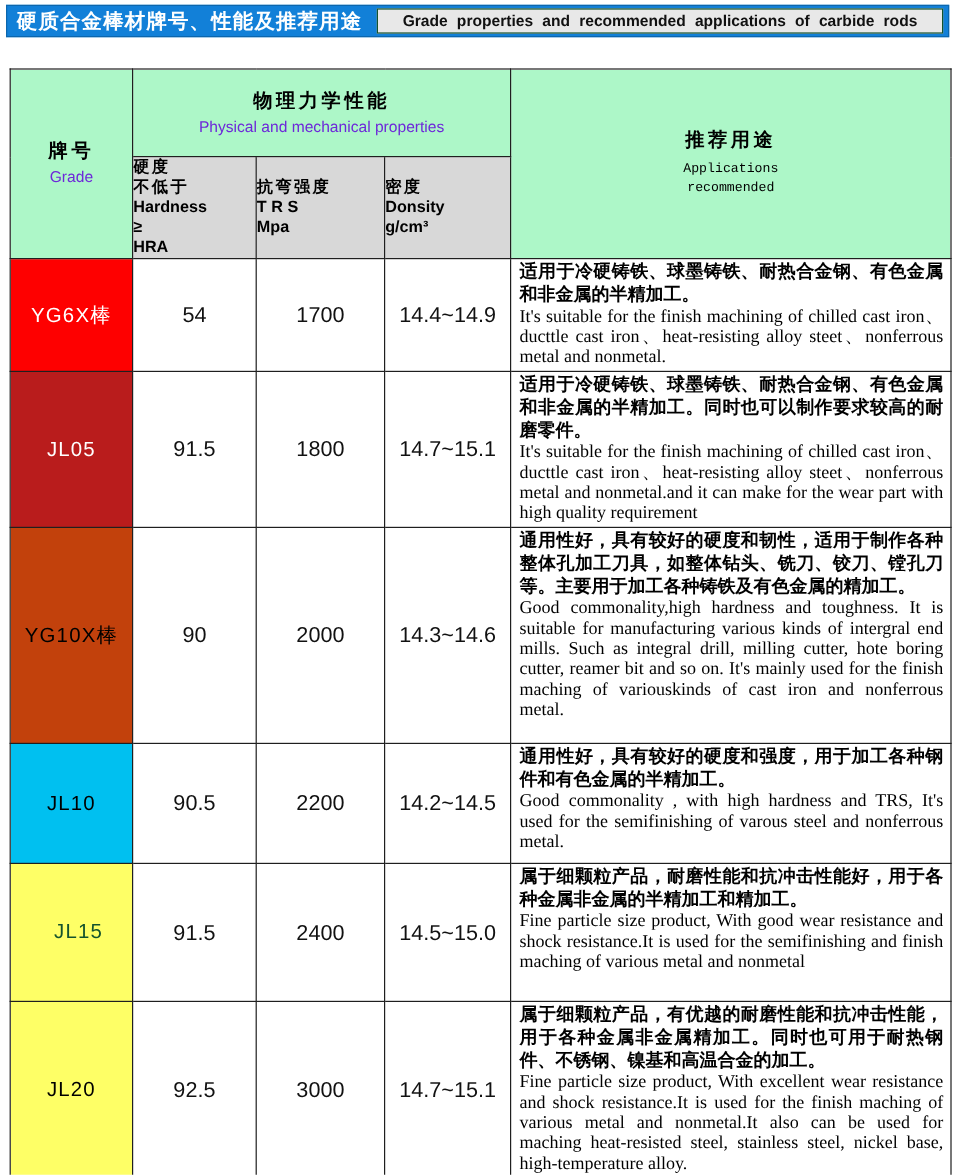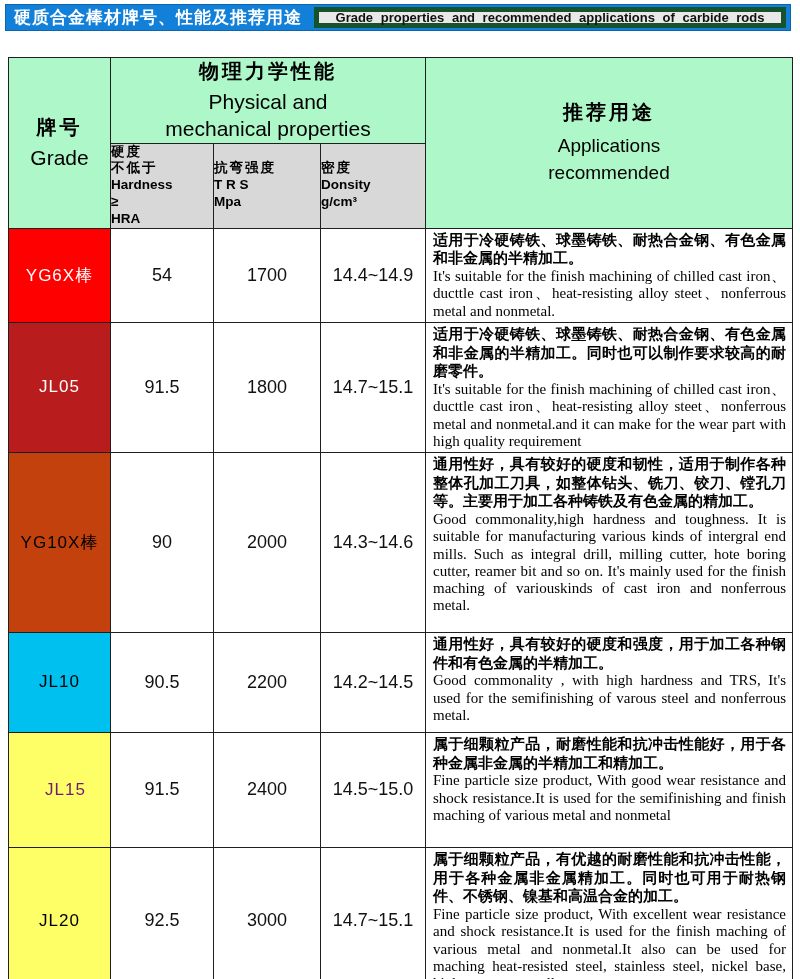--- a/index.html
+++ b/index.html
@@ -6,43 +6,43 @@
   html,body { background:#ffffff; }
   body { width:800px; height:979px; position:relative; font-family:"Liberation Sans", sans-serif; }
   .page { position:absolute; inset:0; width:800px; height:979px; }
 
   
   .title-bar { position:absolute; left:5px; top:4px; width:786px; height:27px;
     background:#1280d8; border:1px solid #0c66ad; display:flex; align-items:center;
     padding:2px 4px 2px 8px; }
   .title-zh { color:#ffffff; font-weight:700; font-size:17px; letter-spacing:1px; white-space:nowrap; }
   .title-en-box { flex:1; margin-left:12px; background:#e8e8e8; height:21px;
-    display:flex; align-items:center; justify-content:center; border:5px solid #14532d; }
+    display:flex; align-items:center; justify-content:center; border:1px solid #14532d; }
   .title-en-box span { font-size:13px; font-weight:700; color:#111; word-spacing:4px; white-space:nowrap; }
 
   
   table.grade-table { position:absolute; left:8px; top:57px; width:784px;
     border-collapse:collapse; table-layout:fixed; background:#ffffff; }
   .grade-table td { border:1px solid #1f1f1f; overflow:hidden; }
 
   tr.hA { height:73px; }
   tr.hB { height:85px; }
   tr.r0 { height:92px; }
   tr.r1 { height:125px; }
   tr.r2 { height:180px; }
   tr.r3 { height:100px; }
   tr.r4 { height:115px; }
   tr.r5 { height:145px; }
 
   .green { background:#adf7c8; text-align:center; vertical-align:middle; }
   .gray  { background:#d8d8d8; text-align:left; vertical-align:middle; }
 
-  .zh-head { font-weight:700; font-size:20px; letter-spacing:3px; color:#000; }
-  .en-head { font-size:21px; color:#000000; margin-top:3px; line-height:1.3; }
-  .apps-en { font-size:19px; color:#000; line-height:1.45; margin-top:6px; }
+  .zh-head { font-weight:700; font-size:16px; letter-spacing:3px; color:#000; }
+  .en-head { font-size:13px; color:#6d28d9; margin-top:3px; line-height:1.3; }
+  .apps-en { font-size:11px; color:#000; line-height:1.45; margin-top:6px;font-family:Liberation Mono, monospace; }
 
   .subhead div { font-size:13.5px; font-weight:700; color:#000; line-height:1.24; }
   .subhead .cnline { letter-spacing:2px; }
 
   .grade-cell { text-align:center; vertical-align:middle; font-size:17px; letter-spacing:1px; }
   .val { background:#ffffff; text-align:center; vertical-align:middle; font-size:18px; color:#111; }
   .app { background:#ffffff; vertical-align:top; padding:2px 6px 2px 7px; }
   .app .zh { font-weight:700; font-size:15px; line-height:1.26; text-align:justify; color:#000; }
   .app .en { font-family:"Liberation Serif", serif; font-size:15px; line-height:1.14;
     text-align:justify; color:#000; }
@@ -143,21 +143,21 @@
         <td class="val">90.5</td>
         <td class="val">2200</td>
         <td class="val">14.2~14.5</td>
         <td class="app">
           <div class="zh">通用性好，具有较好的硬度和强度，用于加工各种钢件和有色金属的半精加工。</div>
           <div class="en">Good commonality , with high hardness and TRS, It's used for the semifinishing of varous steel and nonferrous metal.</div>
         </td>
       </tr>
 
       <tr class="r4">
-        <td class="grade-cell" style="background-color: rgb(254, 255, 102); color: #701a75; padding-left: 12px;">JL15</td>
+        <td class="grade-cell" style="background-color: rgb(254, 255, 102); color: #14532d; padding-left: 12px;">JL15</td>
         <td class="val">91.5</td>
         <td class="val">2400</td>
         <td class="val">14.5~15.0</td>
         <td class="app">
           <div class="zh">属于细颗粒产品，耐磨性能和抗冲击性能好，用于各种金属非金属的半精加工和精加工。</div>
           <div class="en">Fine particle size product, With good wear resistance and shock resistance.It is used for the semifinishing and finish maching of various metal and nonmetal</div>
         </td>
       </tr>
 
       <tr class="r5">

